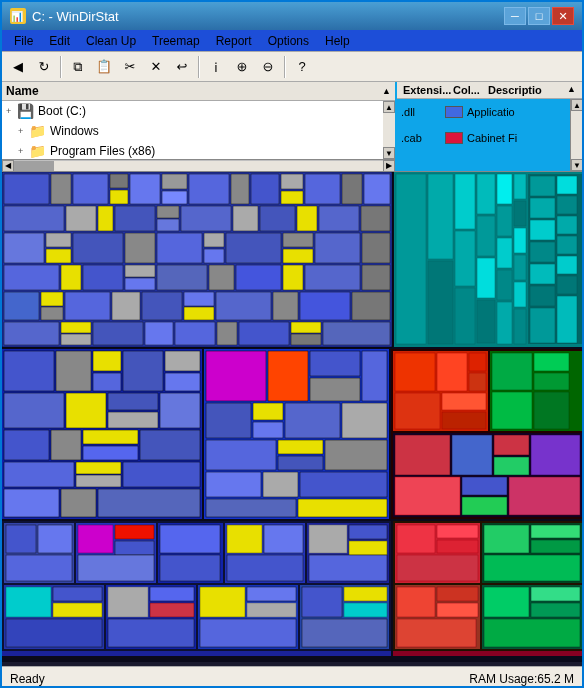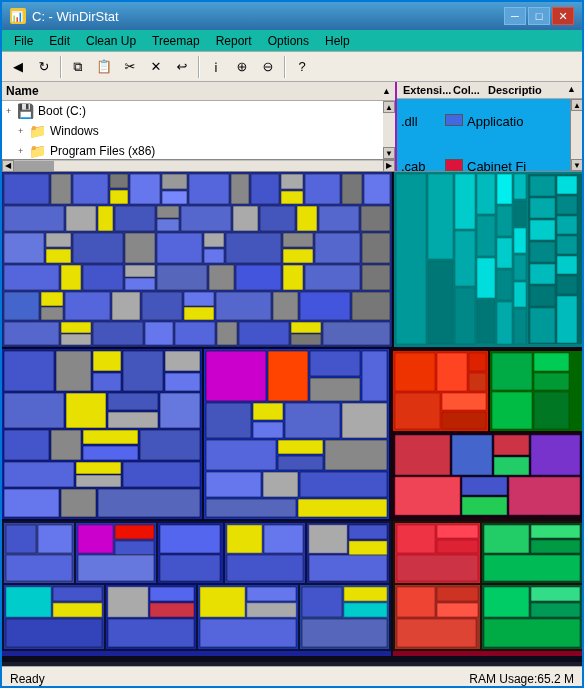--- a/index.html
+++ b/index.html
@@ -51,21 +51,21 @@
       font-size: 11px;
       cursor: pointer;
       display: flex;
       align-items: center;
       justify-content: center;
     }
     .title-btn.close { background: #c0392b; border-color: #e74c3c; }
 
     
     #menu-bar {
-      background: #14b8a6;
+      background: #1d4ed8;
       height: 22px;
       display: flex;
       align-items: center;
       padding: 0 4px;
       border-bottom: 1px solid #aaa;
     }
     .menu-item {
       padding: 2px 8px;
       cursor: pointer;
       font-size: 12px;
@@ -111,21 +111,21 @@
     #top-panels {
       display: flex;
       height: 90px;
       border-bottom: 1px solid #888;
     }
 
     
     #file-tree {
       flex: 1;
       background: white;
-      border-right: 2px solid #a21caf;
+      border-right: 2px solid #0ea5e9;
       overflow: hidden;
       display: flex;
       flex-direction: column;
     }
     #file-tree-header {
       background: #e8e4dc;
       border-bottom: 1px solid #aaa;
       padding: 2px 4px;
       font-weight: bold;
       display: flex;
@@ -183,23 +183,23 @@
       padding: 2px 4px;
       display: flex;
     }
     .ext-col-header {
       font-weight: bold;
       font-size: 11px;
       padding: 0 2px;
     }
     .ext-row {
       display: flex;
-      align-items: flex-start;
-      padding: 15px 4px;
-      font-size: 13px;
+      align-items: flex-end;
+      padding: 7px 4px;
+      font-size: 11px;
       gap: 4px;
     }
     .ext-color-box {
       width: 18px; height: 12px;
       border: 1px solid #555;
       flex-shrink: 0;
     }
 
     
     #treemap {

